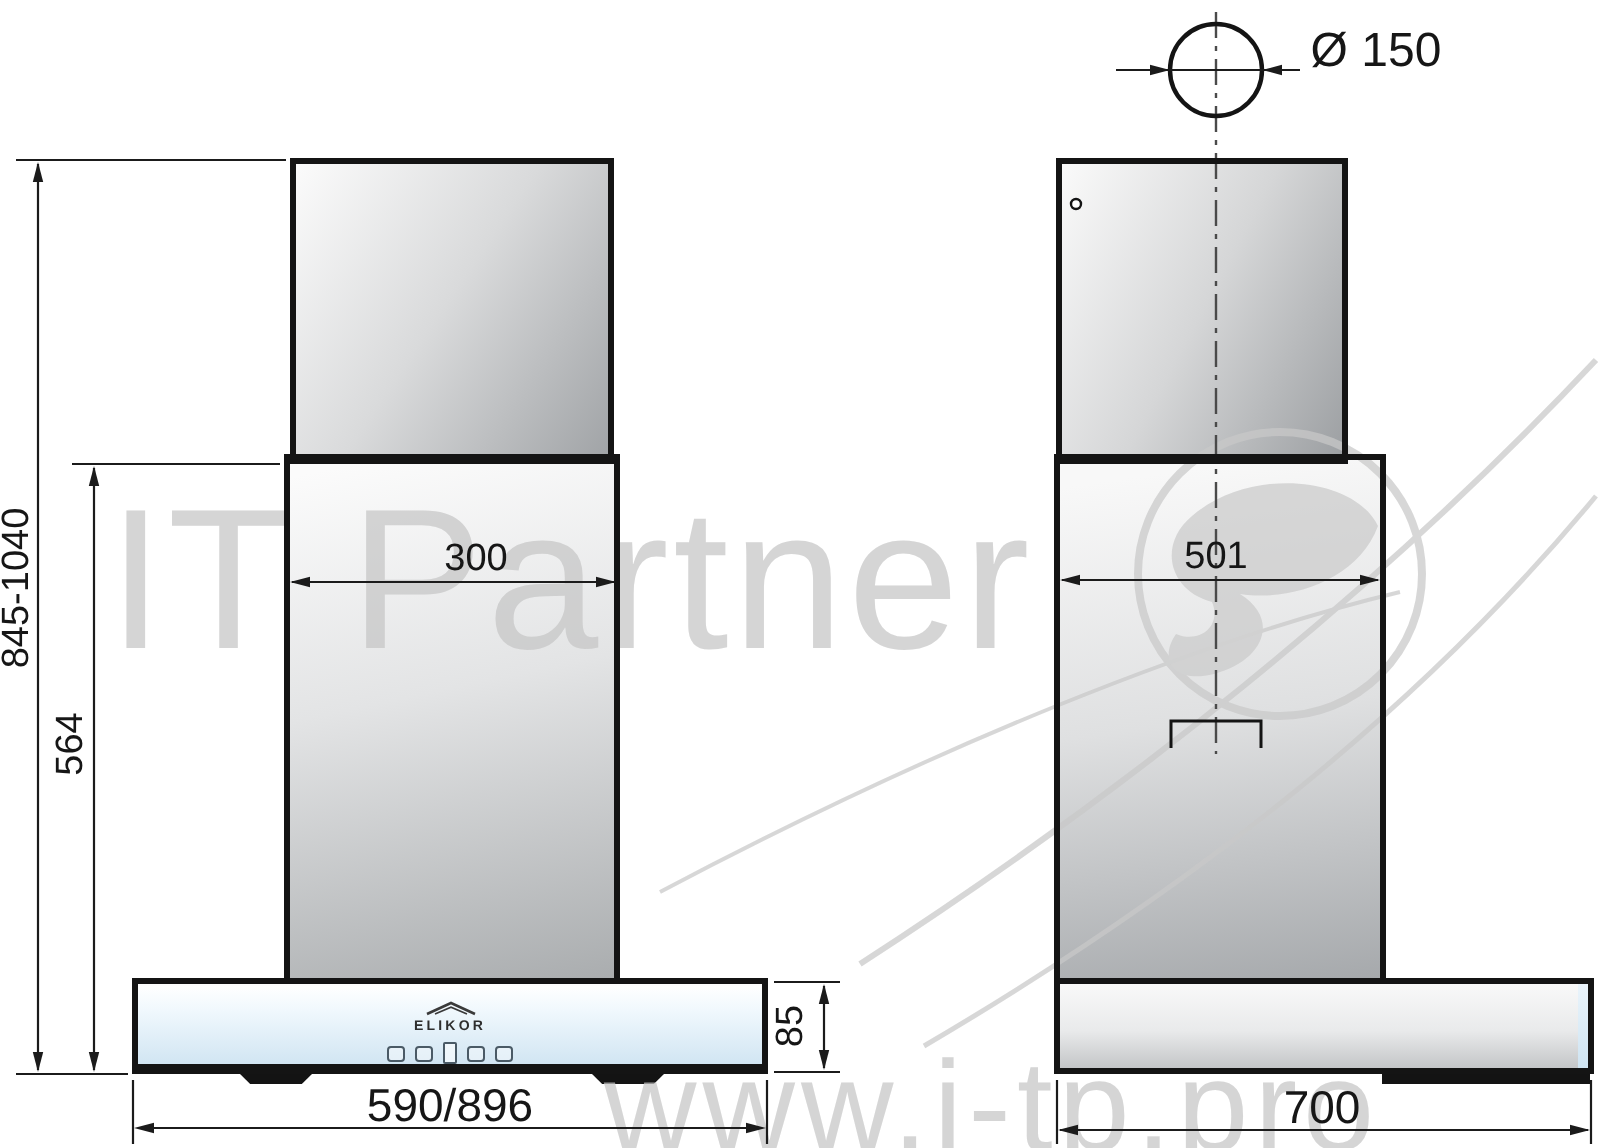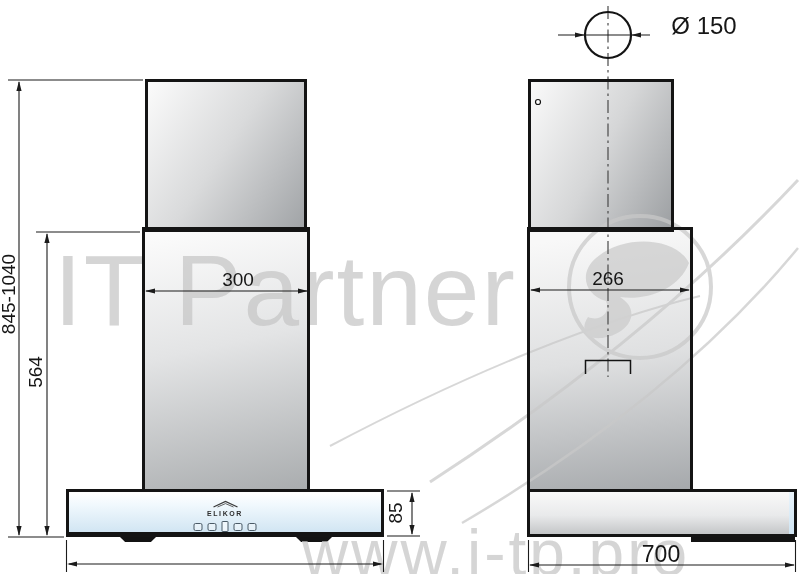--- a/index.html
+++ b/index.html
@@ -146,18 +146,19 @@
       <polygon points="529,565 539,562.4 539,567.6"></polygon>
       <polygon points="795,565 785,562.4 785,567.6"></polygon>
       <polygon points="585,35 575,32.4 575,37.6"></polygon>
       <polygon points="631,35 641,32.4 641,37.6"></polygon>
     </g>
   </svg>
 
   <div class="dim-label rot" style="left:9px;top:294px">845-1040</div>
   <div class="dim-label rot" style="left:36px;top:372px">564</div>
   <div class="dim-label" style="left:238px;top:280px">300</div>
+  <div class="dim-label big" style="left:225px;top:553px">590/896</div>
   <div class="dim-label rot" style="left:396px;top:513px">85</div>
-  <div class="dim-label" style="left:608px;top:279px">266</div>
+  <div class="dim-label" style="left:608px;top:279px">501</div>
   <div class="dim-label big" style="left:661px;top:554px">700</div>
-  <div class="dim-label" id="lbl-diam" style="left:704px;top:26px">Ø 150</div>
+  <div class="dim-label" id="lbl-diam" style="left:688px;top:26px">Ø 150</div>
 
 </div>
 
 </body></html>

